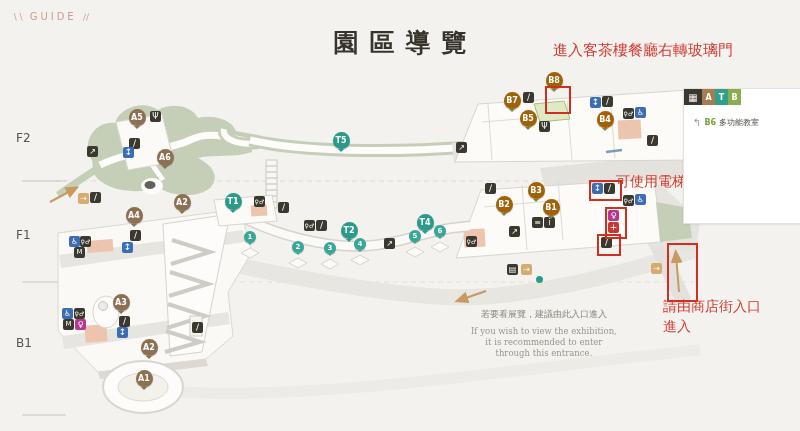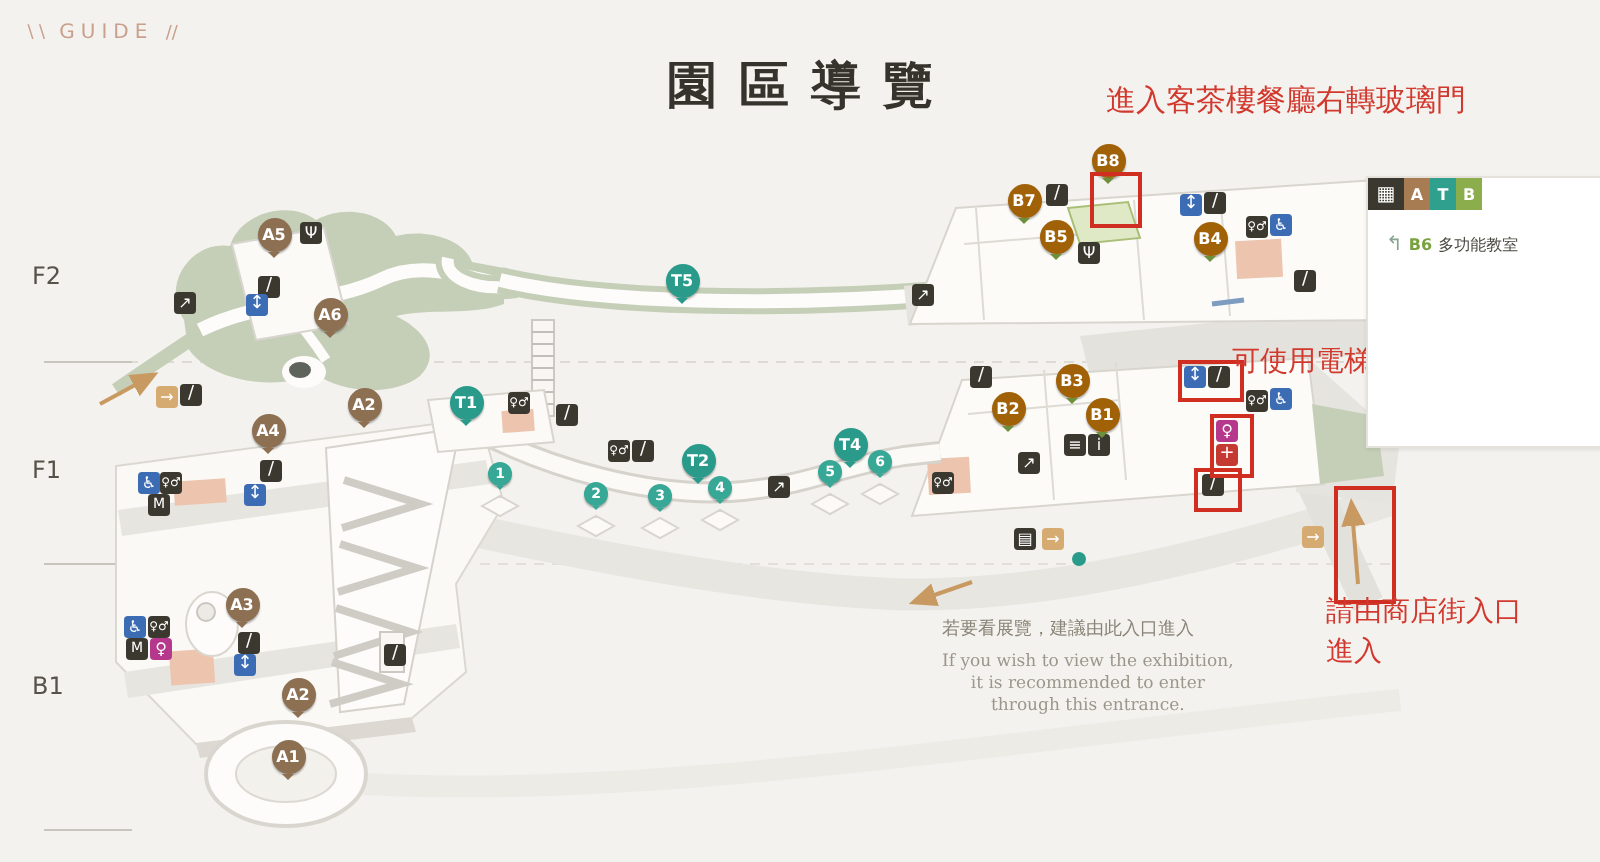--- a/index.html
+++ b/index.html
@@ -31,21 +31,21 @@
         display:flex;align-items:center;justify-content:center;line-height:1;z-index:4;}
   .icon.dot{width:7px;height:7px;border-radius:50%;}
   .redbox{position:absolute;border:2px solid #d02e20;z-index:6;}
   
   .note{position:absolute;color:#d2392e;line-height:20px;white-space:nowrap;z-index:7;}
   .note-b8{left:553px;top:40px;font-size:15px;}
   .note-elev{left:616px;top:171px;font-size:14px;}
   .note-shop{left:663px;top:296px;font-size:14px;}
   
   .ent{position:absolute;left:471px;top:308px;z-index:3;}
-  .ent-zh{font-size:9px;color:#8a8478;}
+  .ent-zh{font-size:9px;color:#8a8478;text-align:center;}
   .ent-en{margin-top:5px;font-size:8.5px;line-height:11px;color:#9b968b;
           font-family:"DejaVu Serif","Liberation Serif",serif;text-align:center;}
   
   .panel{position:absolute;left:683px;top:88px;width:117px;height:134px;background:#fff;
          border:1px solid #e5e2dc;box-shadow:0 1px 2px rgba(0,0,0,.08);z-index:8;}
   .tabs{display:flex;height:16px;}
   .tab{height:16px;color:#fff;display:flex;align-items:center;justify-content:center;
        font-size:8px;font-weight:bold;cursor:pointer;}
   .tab-grid{width:18px;background:#3b382f;font-size:10px;font-weight:normal;}
   .tab-a{width:13px;background:#a87c52;}

